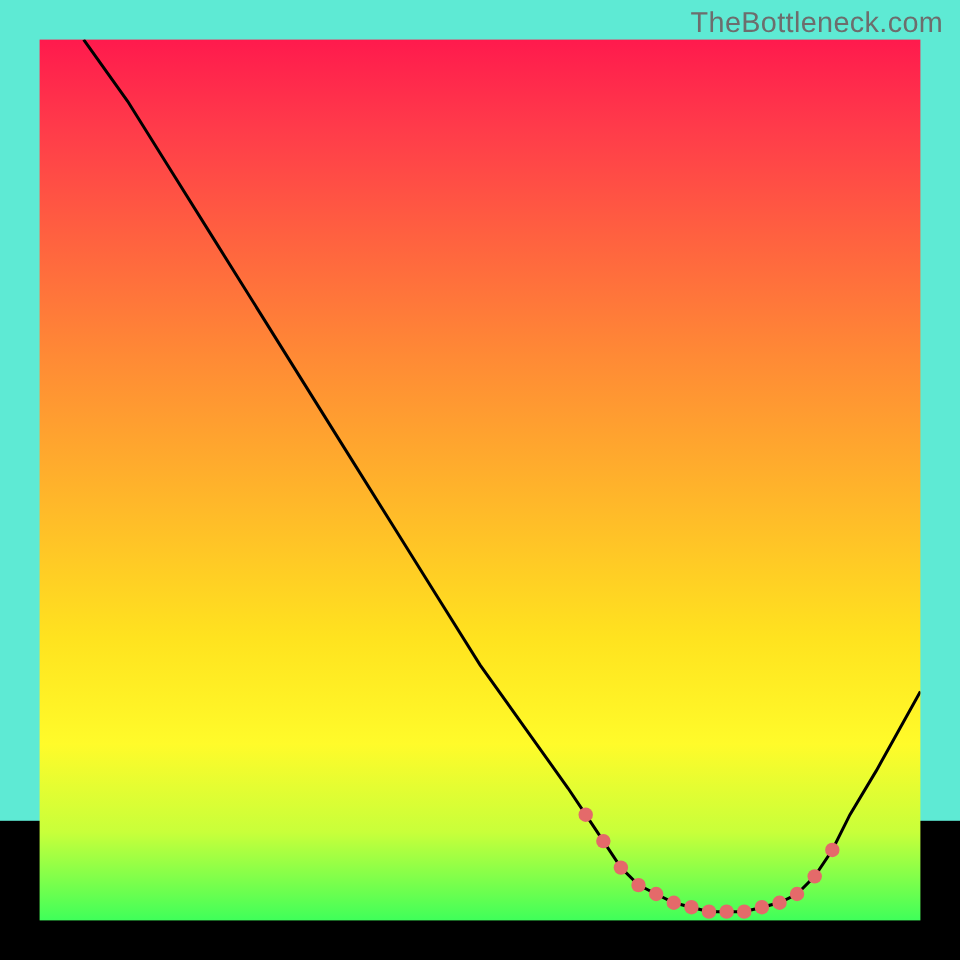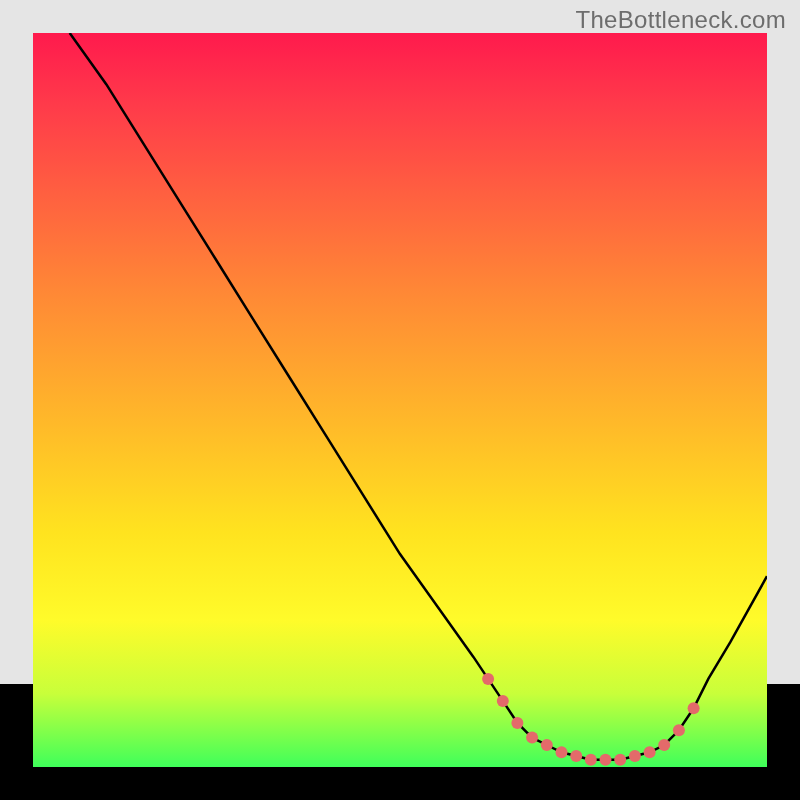--- a/index.html
+++ b/index.html
@@ -10,21 +10,21 @@
     background: #000;
     overflow: hidden;
     font-family: Arial, Helvetica, sans-serif;
   }
   .frame {
     position: absolute;
     left: 0;
     top: 0;
     width: 800px;
     height: 684px;
-    background: #e5e5e5;
+    background: #5eead4;
   }
   .plot {
     position: absolute;
     left: 33px;
     top: 33px;
     width: 734px;
     height: 734px;
     
     background: linear-gradient(
       to bottom,

